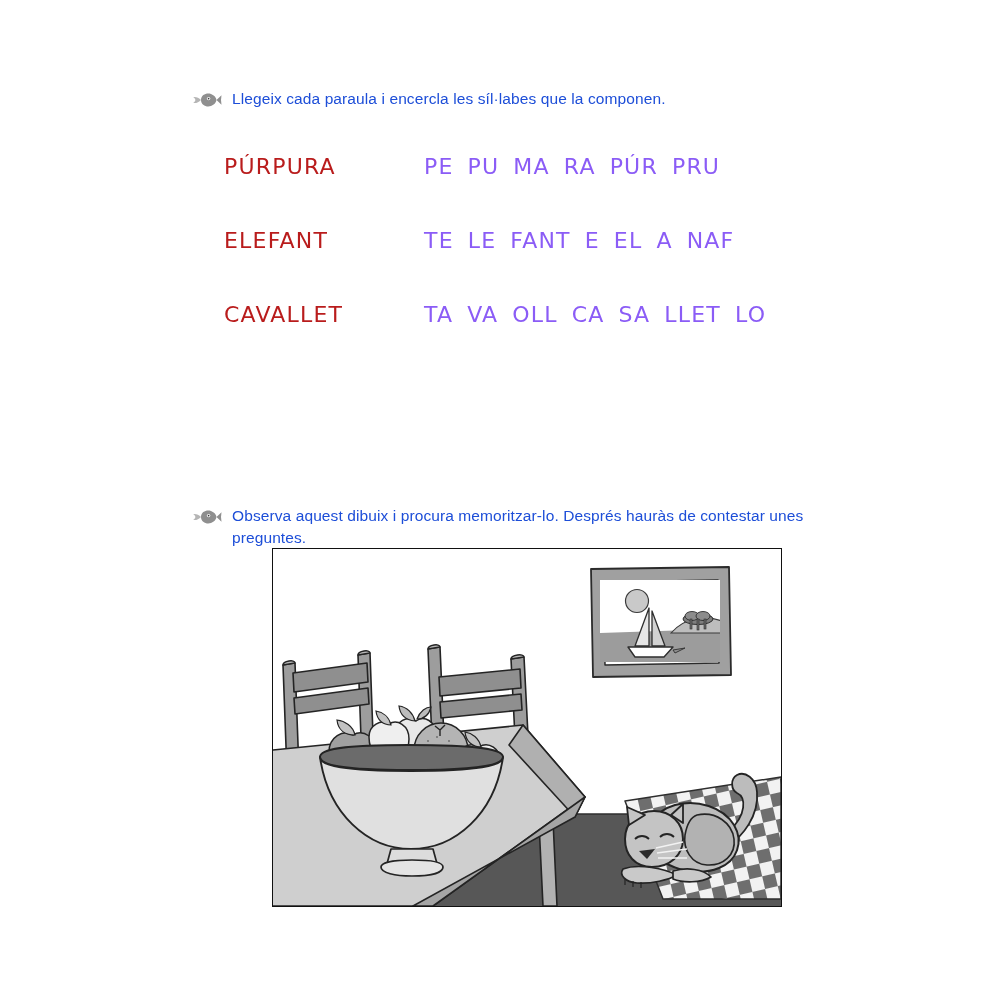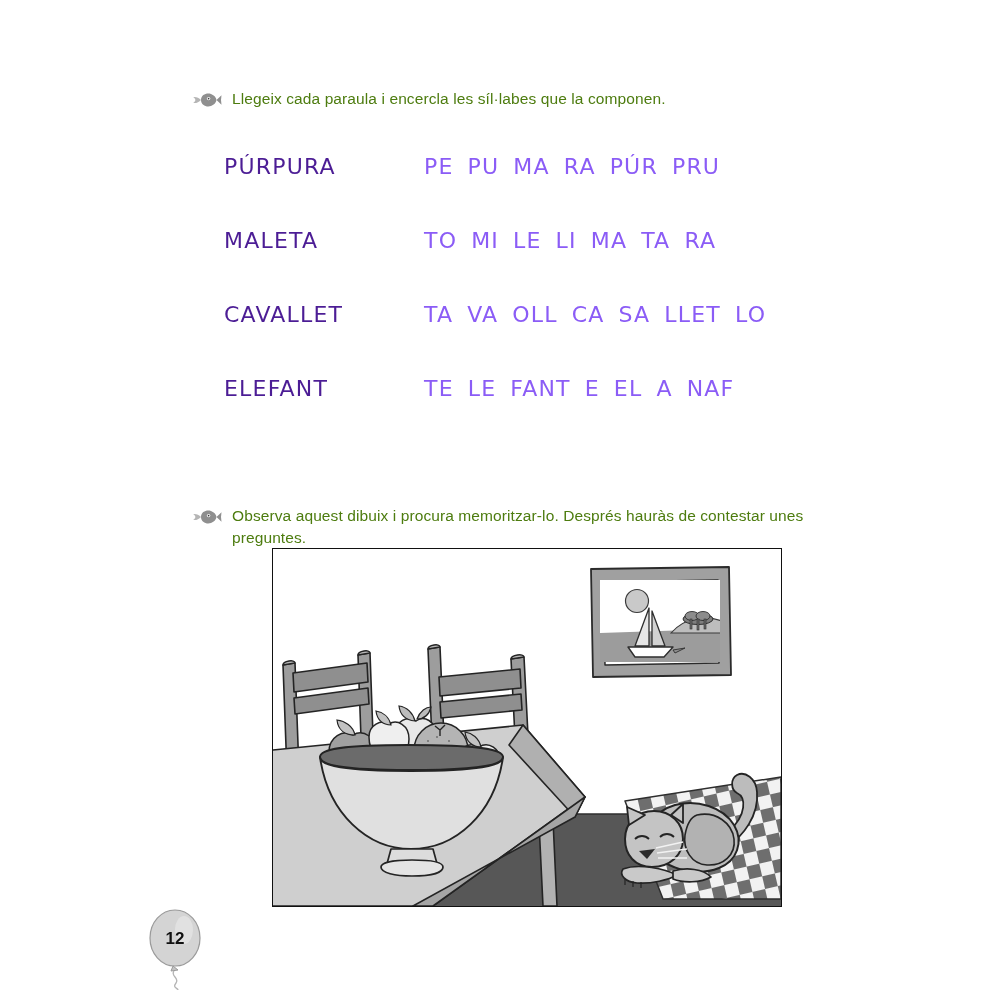--- a/index.html
+++ b/index.html
@@ -37,41 +37,41 @@
     flex: 0 0 auto;
     width: 32px;
     height: 20px;
     margin-top: 2px;
   }
 
   .instruction-text {
     font-family: "Liberation Sans", sans-serif;
     font-size: 15.5px;
     line-height: 1.42;
-    color: #4d7c0f;
+    color: #1d4ed8;
     letter-spacing: 0.1px;
     max-width: 600px;
   }
 
   
   .word-table {
     position: absolute;
     left: 224px;
     top: 130px;
     border-collapse: collapse;
   }
   .word-table td {
     padding: 0;
     vertical-align: baseline;
   }
   .word-cell {
     font-family: "DejaVu Sans", sans-serif;
     font-size: 22px;
     letter-spacing: 1.2px;
-    color: #4c1d95;
+    color: #b91c1c;
     white-space: nowrap;
     height: 74px;
     line-height: 74px;
   }
   .word-main {
     width: 200px;
   }
   .syllables {
     font-family: "DejaVu Sans", sans-serif;
     font-size: 22px;
@@ -142,35 +142,29 @@
 
   <table class="word-table">
     <tbody>
       <tr>
         <td class="word-cell word-main">PÚRPURA</td>
         <td class="syllables">
           <span class="syl">PE</span><span class="syl">PU</span><span class="syl">MA</span><span class="syl">RA</span><span class="syl">PÚR</span><span class="syl">PRU</span>
         </td>
       </tr>
       <tr>
-        <td class="word-cell word-main">MALETA</td>
+        <td class="word-cell word-main">ELEFANT</td>
         <td class="syllables">
-          <span class="syl">TO</span><span class="syl">MI</span><span class="syl">LE</span><span class="syl">LI</span><span class="syl">MA</span><span class="syl">TA</span><span class="syl">RA</span>
+          <span class="syl">TE</span><span class="syl">LE</span><span class="syl">FANT</span><span class="syl">E</span><span class="syl">EL</span><span class="syl">A</span><span class="syl">NAF</span>
         </td>
       </tr>
       <tr>
         <td class="word-cell word-main">CAVALLET</td>
         <td class="syllables">
           <span class="syl">TA</span><span class="syl">VA</span><span class="syl">OLL</span><span class="syl">CA</span><span class="syl">SA</span><span class="syl">LLET</span><span class="syl">LO</span>
-        </td>
-      </tr>
-      <tr>
-        <td class="word-cell word-main">ELEFANT</td>
-        <td class="syllables">
-          <span class="syl">TE</span><span class="syl">LE</span><span class="syl">FANT</span><span class="syl">E</span><span class="syl">EL</span><span class="syl">A</span><span class="syl">NAF</span>
         </td>
       </tr>
     </tbody>
   </table>
 
   <div class="exercise" style="left:190px; top:485px; width:640px;margin-top:20px;">
     <div class="instruction-row">
       <span class="fish-icon">
         <svg viewBox="0 0 32 20" xmlns="http://www.w3.org/2000/svg">
           <path d="M11 10 C11 4.5 17 2.5 21 4 C24.5 5.3 26 7.5 26.5 10 C26 12.5 24.5 14.7 21 16 C17 17.5 11 15.5 11 10 Z" fill="#8f8f8f"></path>
@@ -350,23 +344,14 @@
             <path d="M350 320 C346 326 352 333 364 334 C378 335 396 331 404 326 C392 320 366 314 350 320 Z" fill="#c9c9c9" stroke="#242424" stroke-width="1.7" stroke-linejoin="round"></path>
             <path d="M400 322 C414 318 430 320 438 328 C428 334 410 334 400 330 Z" fill="#c9c9c9" stroke="#242424" stroke-width="1.7" stroke-linejoin="round"></path>
             <path d="M352 330 l0 6 M360 332 l0 6 M368 333 l0 6" stroke="#242424" stroke-width="1.2" fill="none"></path>
           </g>
         </g>
 
       </g>
     </svg>
   </div>
 
-  <div class="page-balloon">
-    <svg viewBox="0 0 80 82" xmlns="http://www.w3.org/2000/svg">
-      <ellipse cx="35" cy="30" rx="25" ry="28" fill="#d4d4d4" stroke="#9a9a9a" stroke-width="1.2"></ellipse>
-      <ellipse cx="44" cy="22" rx="9" ry="14" fill="#e6e6e6" opacity="0.75"></ellipse>
-      <path d="M33 58 L38 62 L31 63 Z" fill="#c4c4c4" stroke="#9a9a9a" stroke-width="1"></path>
-      <path d="M34 63 C30 68 40 70 36 75 C32 80 38 80 38 82" stroke="#b4b4b4" stroke-width="1.3" fill="none"></path>
-      <text class="page-number-text" x="35" y="36" text-anchor="middle">12</text>
-    </svg>
-  </div>
 
 </div>
 
 </body></html>

